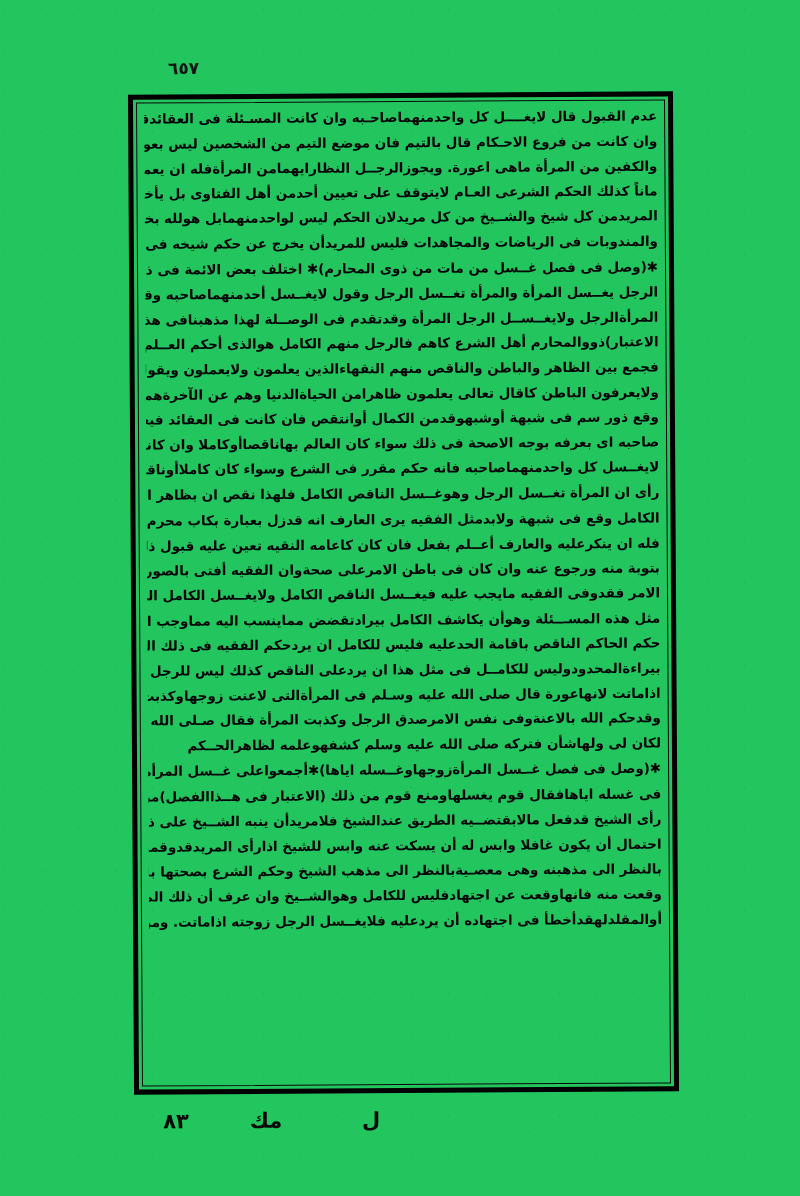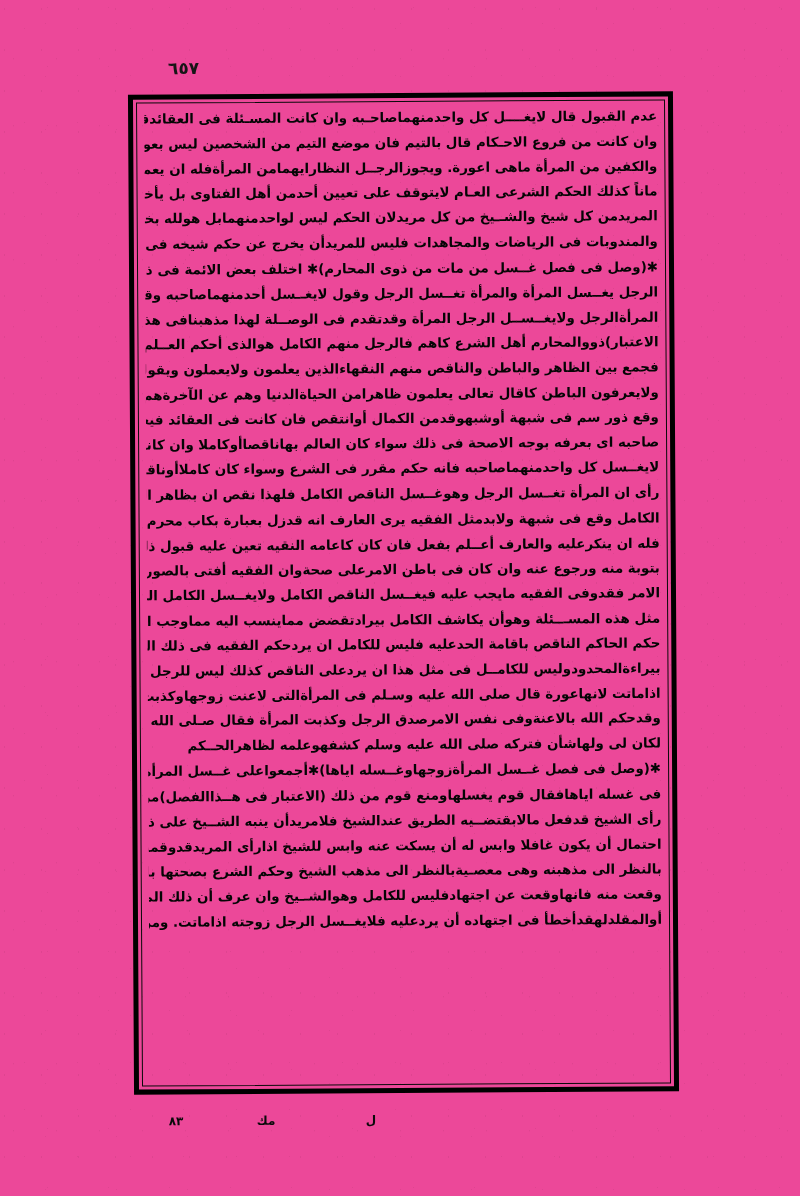--- a/index.html
+++ b/index.html
@@ -13,21 +13,21 @@
     height: 1196px;
     position: relative;
     overflow: hidden;
     font-family: "DejaVu Sans", "Liberation Sans", sans-serif;
   }
 
   
   #page-sheet {
     position: absolute;
     inset: 0;
-    background: #ec4899;
+    background: #22c55e;
   }
 
   
   #scan-grain {
     position: absolute;
     inset: 0;
     pointer-events: none;
     opacity: .05;
     background-image:
       radial-gradient(circle at 12% 22%, #000 .6px, transparent .7px),
@@ -127,21 +127,21 @@
     height: 34px;
     display: flex;
     flex-direction: row-reverse;
     align-items: center;
     justify-content: flex-start;
     gap: 0;
     transform: rotate(-0.3deg);
   }
   .footer-mark {
     color: #0a0a0a;
-    font-size: 12px;
+    font-size: 21px;
     font-weight: 700;
     font-family: "DejaVu Sans", "Liberation Sans", sans-serif;
     text-align: center;
   }
   #mark-signature { width: 120px; margin-right: 232px; }
   #mark-press     { width: 90px;  }
   #mark-catch     { width: 90px;  }
 </style>
 </head>
 <body>

